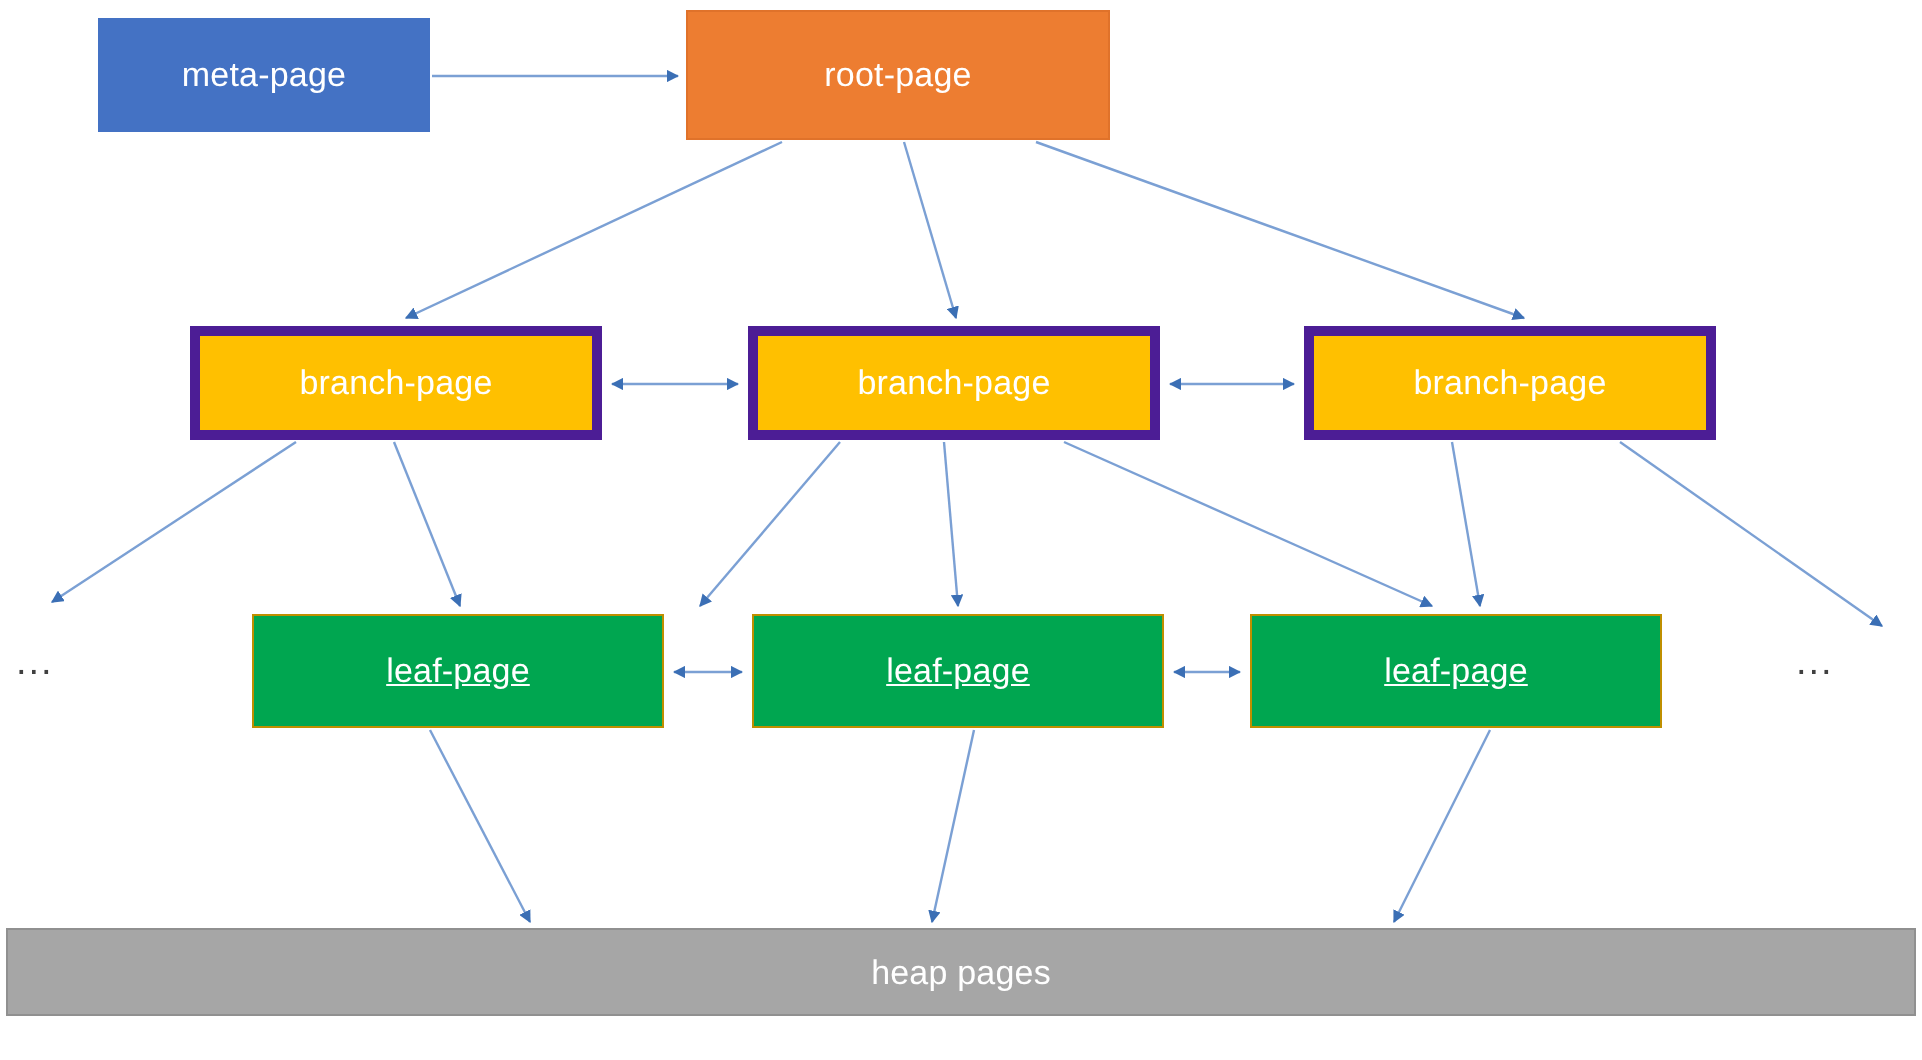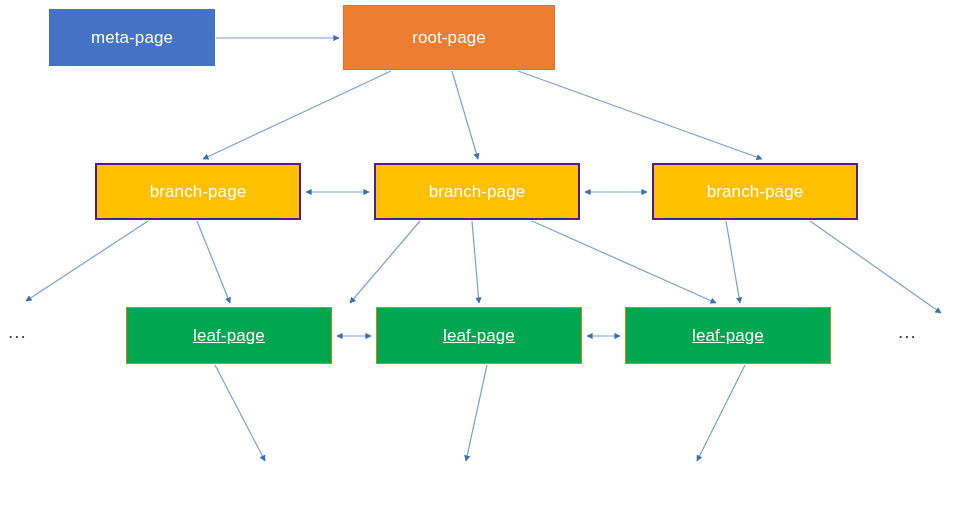--- a/index.html
+++ b/index.html
@@ -33,21 +33,21 @@
   .node-meta {
     background: #4472c4;
     border: 1px solid #4472c4;
   }
   .node-root {
     background: #ed7d31;
     border: 1px solid #e0722a;
   }
   .node-branch {
     background: #ffc000;
-    border: 2px solid #4c1d95;
+    border: 5px solid #4c1d95;
   }
   .node-leaf {
     background: #00a650;
     border: 1.5px solid #bf8f00;
     text-decoration: underline;
   }
   .node-heap {
     background: #a6a6a6;
     border: 1px solid #909090;
     font-size: 17px;
@@ -140,18 +140,21 @@
   </div>
 
   <div class="node node-leaf" style="left:376px; top:307px; width:206px; height:57px;">
     <span>leaf-page</span>
   </div>
 
   <div class="node node-leaf" style="left:625px; top:307px; width:206px; height:57px;">
     <span>leaf-page</span>
   </div>
 
+  <div class="node node-heap" style="left:3px; top:464px; width:955px; height:44px;">
+    <span>heap pages</span>
+  </div>
 
   <div class="ellipsis" style="left:8px; top:322px;">...</div>
 
   <div class="ellipsis" style="left:898px; top:322px;">...</div>
 
 </div>
 
 </body></html>

